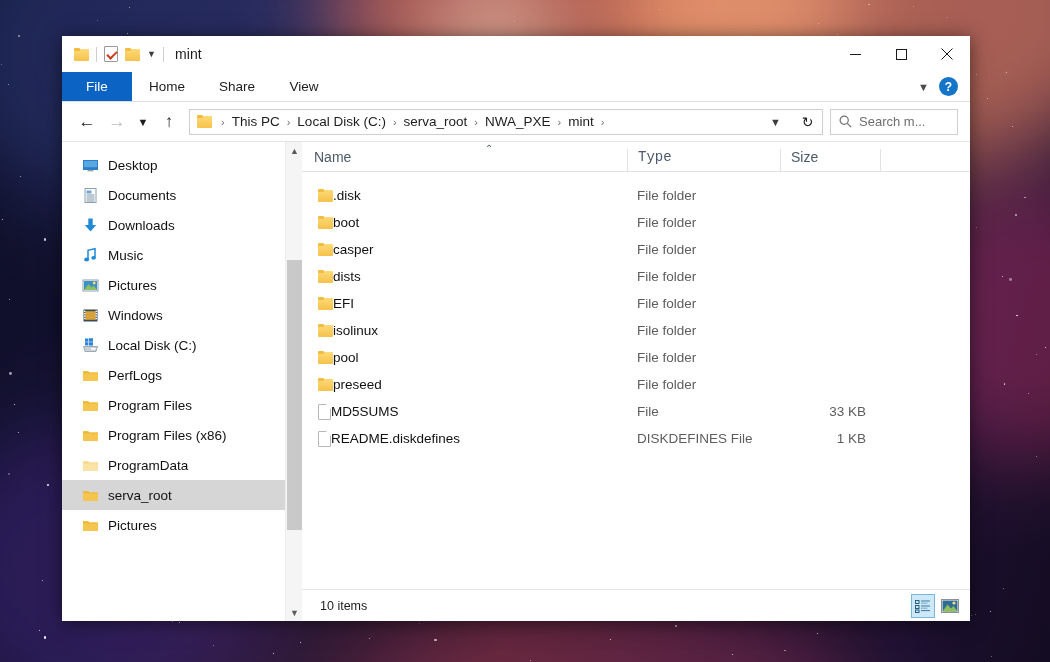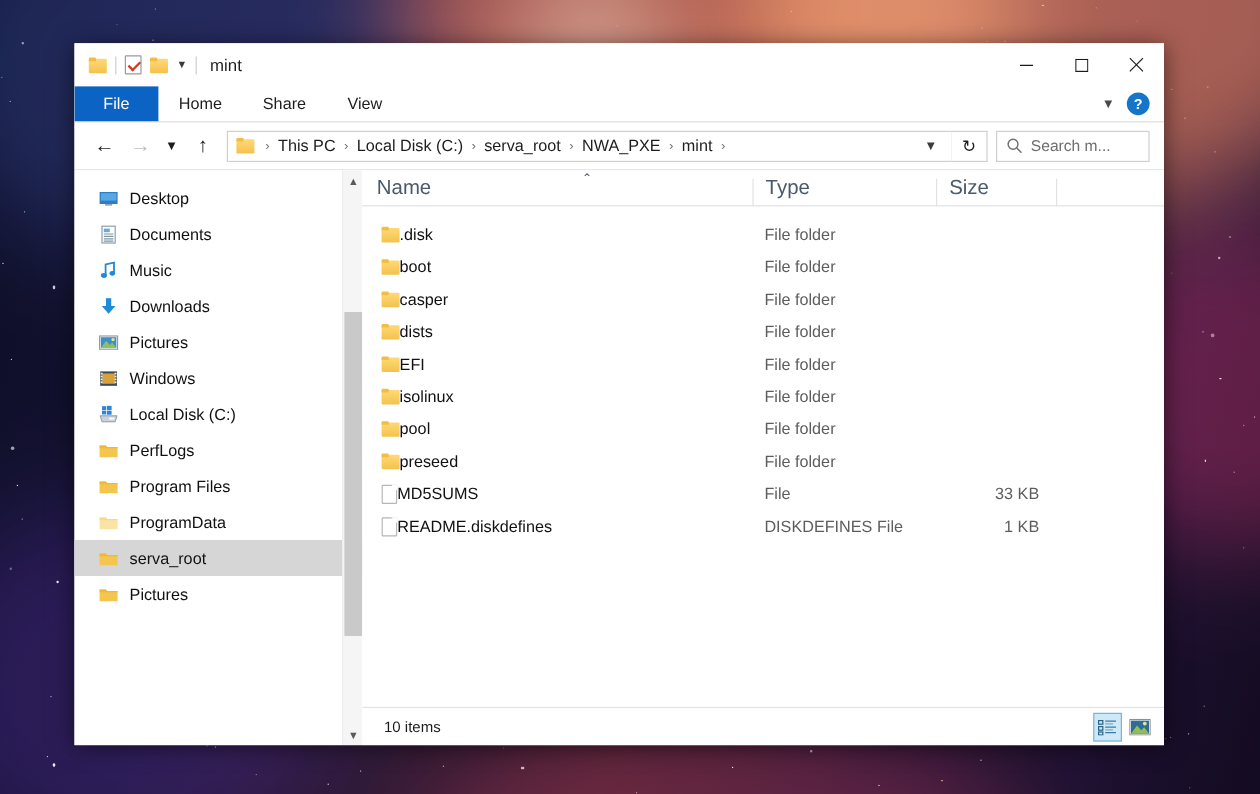--- a/index.html
+++ b/index.html
@@ -158,26 +158,26 @@
     background:#c9c9c9;
   }
 
   
   #listpane { flex:1; display:flex; flex-direction:column; background:#fff; min-width:0; position:relative;}
   #colhead {
     height:30px; flex:0 0 30px; display:flex; align-items:flex-end;
     position:relative; border-bottom:1px solid #e1e1e1;
   }
   .col {
-    font-size:17px; color:#4a5a6a; padding:0 0 7px 10px;
+    font-size:14px; color:#4a5a6a; padding:0 0 7px 10px;
     border-left:1px solid #e1e1e1; height:22px; display:flex; align-items:center;
   }
   .col:first-child { border-left:none; padding-left:12px;}
   #col-name { width:325px; flex:0 0 325px;}
-  #col-type { width:153px; flex:0 0 153px;}
+  #col-type { width:153px; flex:0 0 153px;font-family:Liberation Mono, monospace;}
   #col-size { width:100px; flex:0 0 100px;}
   #sortmark {
     position:absolute; left:183px; top:1px; font-size:10px; color:#4a5a6a;
   }
 
   #rows { flex:1; overflow:hidden; padding-top:10px; }
   .row { height:27px; display:flex; align-items:center; font-size:13.5px; color:#111; }
   .cell-name { width:325px; flex:0 0 325px; display:flex; align-items:center; padding-left:16px;}
   .cell-type { width:153px; flex:0 0 153px; color:#5d5d5d; padding-left:10px;}
   .cell-size { width:100px; flex:0 0 100px; color:#5d5d5d; text-align:right; padding-right:14px;}
@@ -546,32 +546,32 @@
                   <line x1="4.5" y1="8" x2="12.5" y2="8"></line>
                   <line x1="4.5" y1="10" x2="12.5" y2="10"></line>
                   <line x1="4.5" y1="12" x2="12.5" y2="12"></line>
                   <line x1="4.5" y1="14" x2="12.5" y2="14"></line>
                 </g>
               </svg></span>
             <span>Documents</span>
           </div>
           <div class="nav-item">
             <span class="nav-ico"><svg width="17" height="17" viewBox="0 0 17 17">
+                <rect x="6.3" y="1.5" width="4.4" height="7" fill="#1f8ad6"></rect>
+                <path d="M2.8 8 L14.2 8 L8.5 14.5 Z" fill="#1f8ad6"></path>
+              </svg></span>
+            <span>Downloads</span>
+          </div>
+          <div class="nav-item">
+            <span class="nav-ico"><svg width="17" height="17" viewBox="0 0 17 17">
                 <path d="M6 12.4 V3.3 L13 1.8 V10.6" fill="none" stroke="#1f8ad6" stroke-width="1.5"></path>
                 <ellipse cx="4.6" cy="12.6" rx="2.5" ry="2" fill="#1f8ad6"></ellipse>
                 <ellipse cx="11.6" cy="10.8" rx="2.3" ry="1.9" fill="#1f8ad6"></ellipse>
               </svg></span>
             <span>Music</span>
-          </div>
-          <div class="nav-item">
-            <span class="nav-ico"><svg width="17" height="17" viewBox="0 0 17 17">
-                <rect x="6.3" y="1.5" width="4.4" height="7" fill="#1f8ad6"></rect>
-                <path d="M2.8 8 L14.2 8 L8.5 14.5 Z" fill="#1f8ad6"></path>
-              </svg></span>
-            <span>Downloads</span>
           </div>
           <div class="nav-item">
             <span class="nav-ico"><svg width="17" height="17" viewBox="0 0 17 17">
                 <rect x="1" y="3" width="15" height="11" fill="#fff" stroke="#8aa0b2"></rect>
                 <rect x="2" y="4" width="13" height="9" fill="#3d8fc4"></rect>
                 <path d="M2 13 L6.5 7 L9.6 10.6 L11.5 8.5 L15 13 Z" fill="#8dbf63"></path>
                 <circle cx="12.2" cy="6" r="1.4" fill="#f3de83"></circle>
               </svg></span>
             <span>Pictures</span>
           </div>
@@ -611,20 +611,27 @@
                 <path d="M1 4.2 H6.2 L7.3 5.6 H16 V6.6 H1 Z" fill="#edb936"></path>
               </svg></span>
             <span>PerfLogs</span>
           </div>
           <div class="nav-item indent">
             <span class="nav-ico"><svg width="17" height="17" viewBox="0 0 17 17">
                 <path d="M1 4.2 H6.2 L7.3 5.6 H16 V14 H1 Z" fill="#f5c64f"></path>
                 <path d="M1 4.2 H6.2 L7.3 5.6 H16 V6.6 H1 Z" fill="#edb936"></path>
               </svg></span>
             <span>Program Files</span>
+          </div>
+          <div class="nav-item indent">
+            <span class="nav-ico"><svg width="17" height="17" viewBox="0 0 17 17">
+                <path d="M1 4.2 H6.2 L7.3 5.6 H16 V14 H1 Z" fill="#f5c64f"></path>
+                <path d="M1 4.2 H6.2 L7.3 5.6 H16 V6.6 H1 Z" fill="#edb936"></path>
+              </svg></span>
+            <span>Program Files (x86)</span>
           </div>
           <div class="nav-item indent">
             <span class="nav-ico"><svg width="17" height="17" viewBox="0 0 17 17">
                 <path d="M1 4.2 H6.2 L7.3 5.6 H16 V14 H1 Z" fill="#fbe3a6"></path>
                 <path d="M1 4.2 H6.2 L7.3 5.6 H16 V6.6 H1 Z" fill="#f7d98c"></path>
               </svg></span>
             <span>ProgramData</span>
           </div>
           <div class="nav-item indent sel">
             <span class="nav-ico"><svg width="17" height="17" viewBox="0 0 17 17">

